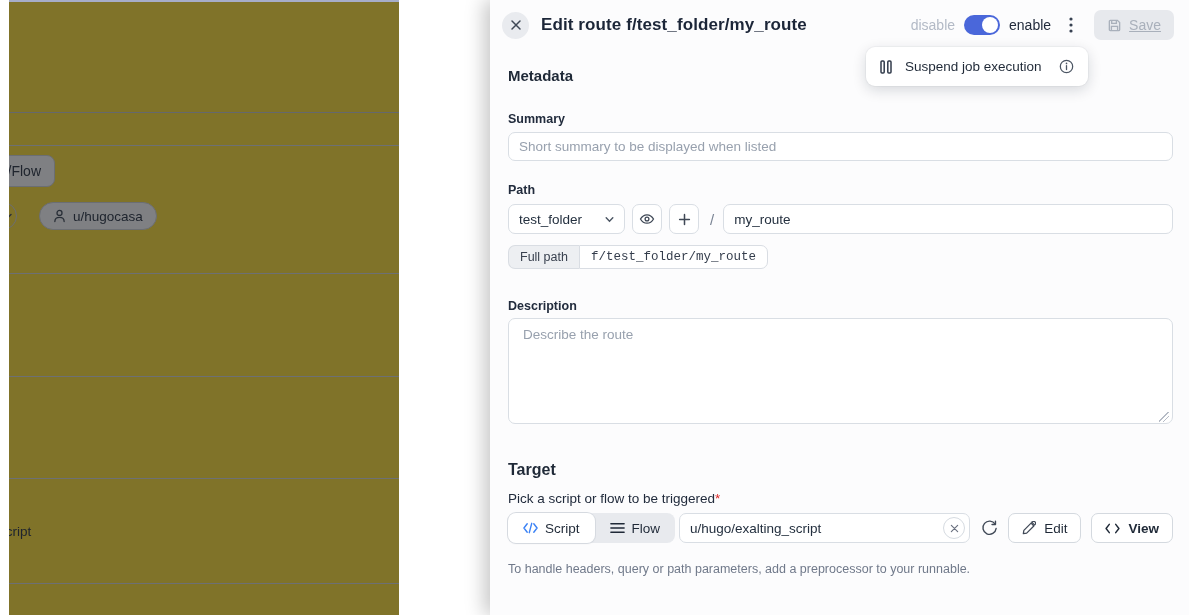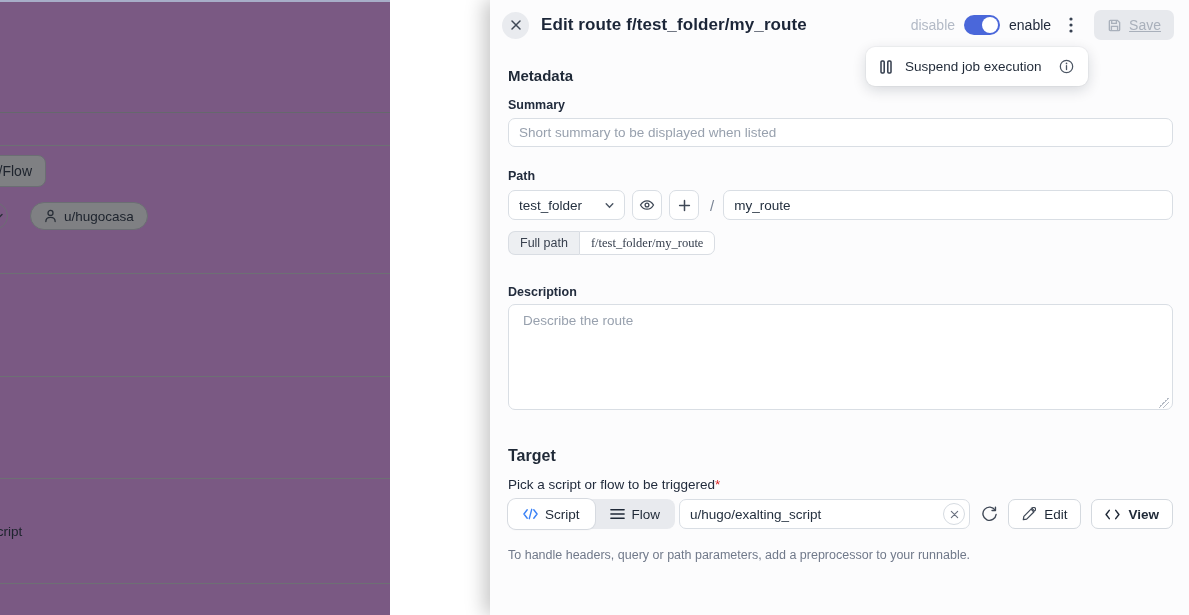--- a/index.html
+++ b/index.html
@@ -1,20 +1,20 @@
 <!DOCTYPE html>
 <html><head>
 <meta charset="utf-8">
 <style>
   * { margin:0; padding:0; box-sizing:border-box; }
   html,body { width:1189px; height:615px; overflow:hidden; }
   body { font-family:"Liberation Sans", sans-serif; background:#fff; position:relative; }
 
   
-  .backdrop { position:absolute; left:0; top:0; width:390px; height:615px; background:#f0abfc; overflow:hidden; }
+  .backdrop { position:absolute; left:9px; top:0; width:390px; height:615px; background:#fde047; overflow:hidden; }
   .bg-topline { position:absolute; left:0; top:0; width:100%; height:2px; background:#a7adc8; z-index:5; }
   .bg-div { position:absolute; left:0; width:100%; height:1px; background:#d7dade; }
   .bg-div.strong { background:#c7cbd1; }
   .bg-pill { position:absolute; border:1px solid #d2d6dc; border-radius:8px; display:flex; align-items:center;
              font-size:14px; color:#374151; background:#fbfbfc; }
   .flow-pill { left:-64px; top:155px; width:110px; height:32px; justify-content:flex-end; padding-right:13px; }
   .bg-badge { position:absolute; left:30px; top:202px; height:28px; border:1px solid #d2d6dc; border-radius:999px;
               display:flex; align-items:center; gap:7px; padding:0 13px; font-size:13.5px; color:#374151; background:#fbfbfc; }
   .bg-sliver { position:absolute; left:-14px; top:202px; width:22px; height:28px; border:1px solid #d2d6dc;
                border-radius:0 999px 999px 0; display:flex; align-items:center; justify-content:flex-end; padding-right:3px; color:#4b5563; }
@@ -61,21 +61,21 @@
                    display:flex; align-items:center; justify-content:space-between; padding:0 9px 0 10px;
                    font-size:13.5px; color:#24303f; cursor:pointer; }
   .icon-btn { width:30px; height:30px; border:1px solid #d9dee4; border-radius:7px; background:#fff; display:flex;
               align-items:center; justify-content:center; margin-left:7px; cursor:pointer; }
   .slash-sep { font-size:15px; color:#7a8494; margin:0 9px 0 11px; }
   .route-input { flex:1; height:30px; }
 
   .fullpath-row { display:flex; align-items:stretch; width:fit-content; }
   .fp-label { background:#edeff2; border:1px solid #d9dde3; border-right:none; border-radius:7px 0 0 7px;
               font-size:12.5px; color:#39414f; display:flex; align-items:center; padding:0 11px; height:24px; }
-  .fp-value { background:#fff; border:1px solid #d9dde3; border-radius:0 7px 7px 0; font-family:Liberation Serif, serif;
+  .fp-value { background:#fff; border:1px solid #d9dde3; border-radius:0 7px 7px 0; font-family:Liberation Mono, monospace;
               font-size:12.5px; color:#343d4c; display:flex; align-items:center; padding:0 11px; height:24px; }
 
   .desc-wrap { position:relative; }
   .desc-area { width:100%; height:106px; border:1px solid #d9dee4; border-radius:7px; background:#fff; resize:none;
                padding:8px 14px; font-size:13.5px; color:#24303f; font-family:"Liberation Sans",sans-serif; outline:none; }
   .grip { position:absolute; right:4px; bottom:6px; width:10px; height:10px;
           background:linear-gradient(135deg, transparent 45%, #b6bcc6 45%, #b6bcc6 52%, transparent 52%, transparent 66%, #b6bcc6 66%, #b6bcc6 73%, transparent 73%); }
 
   .picker-label { font-size:13.5px; color:#212b3c; }
   .target-row { display:flex; align-items:center; height:30px; }
@@ -176,21 +176,21 @@
           <path d="M8 7.2v4" stroke="#4b5563" stroke-width="1.4" stroke-linecap="round"></path>
           <circle cx="8" cy="4.7" r="0.9" fill="#4b5563"></circle>
         </svg>
     </span>
   </div>
 
   <div class="content">
 
     <div class="h-section" style="margin-top:17px">Metadata</div>
 
-    <div class="f-label" style="margin-top:14px">Summary</div>
+    <div class="f-label" style="margin-top:28px">Summary</div>
     <input class="txt-input" style="margin-top: 6px;" placeholder="Short summary to be displayed when listed">
 
     <div class="f-label" style="margin-top:22px">Path</div>
     <div class="path-row" style="margin-top:7px">
       <div class="folder-select">
         <span>test_folder</span>
         <svg width="11" height="11" viewBox="0 0 10 10">
             <path d="M2 3.5l3 3 3-3" fill="none" stroke="#4b5563" stroke-width="1.3" stroke-linecap="round"></path>
           </svg>
       </div>

